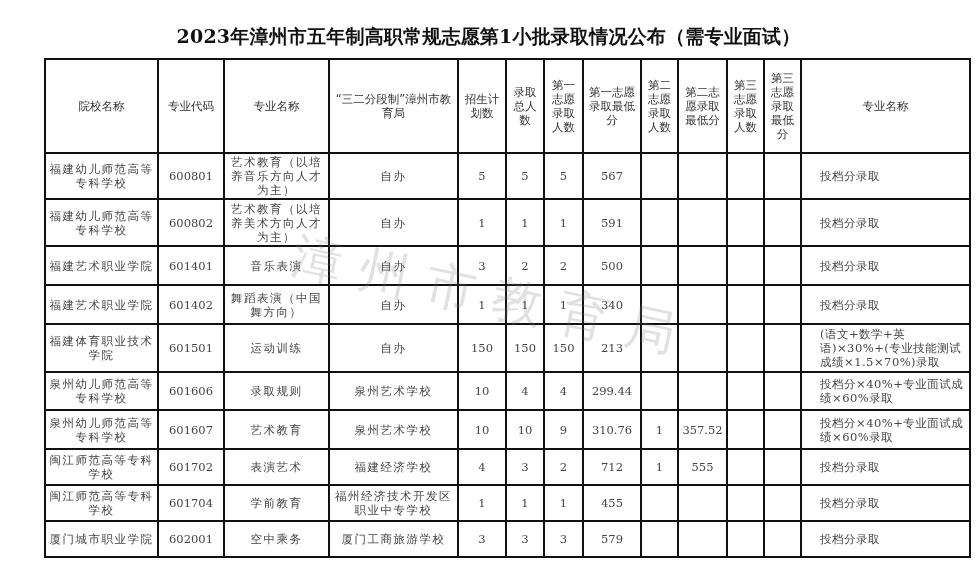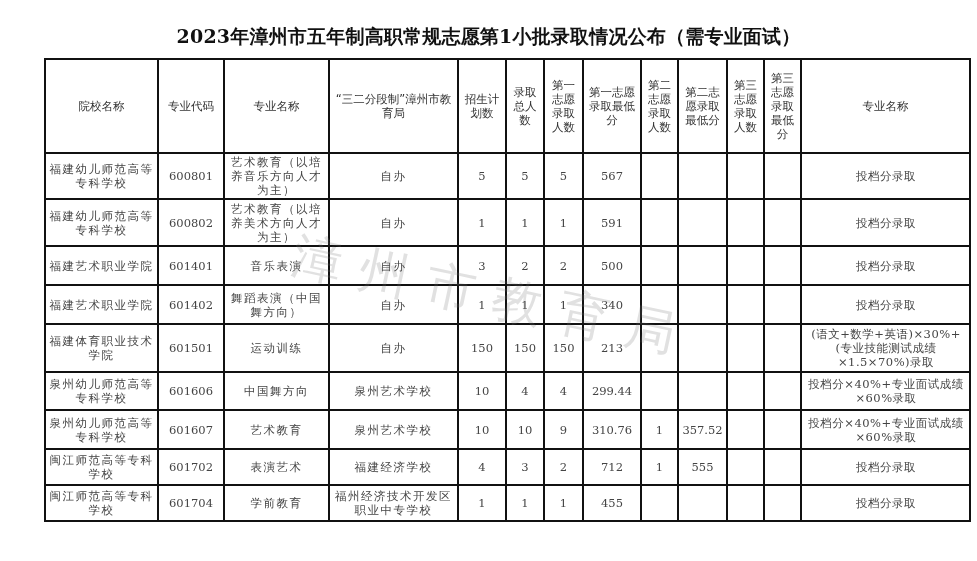--- a/index.html
+++ b/index.html
@@ -3,21 +3,21 @@
 <meta charset="utf-8">
 <style>
   html, body { margin: 0; padding: 0; background: #ffffff; }
   body { width: 977px; height: 561px; position: relative; overflow: hidden; font-family: "DejaVu Serif", "Liberation Serif", serif; color: #333; }
   .title { position: absolute; left: 0; top: 24px; width: 977px; text-align: center; font-family: "DejaVu Serif", serif; font-weight: bold; font-size: 19px; color: #111; letter-spacing: 0.2px; }
   table { position: absolute; left: 44px; top: 58px; border-collapse: collapse; table-layout: fixed; width: 925px; }
   td, th { border: 2px solid #111; padding: 0 2px; text-align: center; vertical-align: middle; font-size: 11.5px; line-height: 14px; overflow: hidden; }
   th { font-family: "DejaVu Sans", sans-serif; font-weight: normal; color: #333; font-size: 11.5px; height: 92px; }
   td { color: #444; }
   td.num { font-family: "DejaVu Serif", serif; }
-  td.rule { text-align: center; padding-left: 3px; letter-spacing: 0.5px; }
+  td.rule { text-align: left; padding-left: 18px; letter-spacing: 0.5px; }
   td.sch { letter-spacing: 1.5px; margin-top: 23px; }
   .watermark { position: absolute; left: 300px; top: 222px; font-family: "DejaVu Sans", sans-serif; font-size: 50px; color: rgba(120,120,120,0.22); letter-spacing: 18px; transform: rotate(12deg); transform-origin: left top; pointer-events: none; white-space: nowrap; }
 </style>
 </head>
 <body>
 
 <div class="title">2023年漳州市五年制高职常规志愿第1小批录取情况公布（需专业面试）</div>
 
 <table>
   <colgroup>
@@ -124,21 +124,21 @@
         <td class="num">213</td>
         <td class="num"></td>
         <td class="num"></td>
         <td class="num"></td>
         <td class="num"></td>
         <td class="rule">(语文+数学+英语)×30%+(专业技能测试成绩×1.5×70%)录取</td>
       </tr>
       <tr style="height: 38px;">
         <td class="sch">泉州幼儿师范高等专科学校</td>
         <td class="num">601606</td>
-        <td class="sch">中国舞方向</td>
+        <td class="sch">录取规则</td>
         <td class="sch">泉州艺术学校</td>
         <td class="num">10</td>
         <td class="num">4</td>
         <td class="num">4</td>
         <td class="num">299.44</td>
         <td class="num"></td>
         <td class="num"></td>
         <td class="num"></td>
         <td class="num"></td>
         <td class="rule">投档分×40%+专业面试成绩×60%录取</td>
@@ -181,16 +181,31 @@
         <td class="num">1</td>
         <td class="num">1</td>
         <td class="num">1</td>
         <td class="num">455</td>
         <td class="num"></td>
         <td class="num"></td>
         <td class="num"></td>
         <td class="num"></td>
         <td class="rule">投档分录取</td>
       </tr>
+      <tr style="height: 36px;">
+        <td class="sch">厦门城市职业学院</td>
+        <td class="num">602001</td>
+        <td class="sch">空中乘务</td>
+        <td class="sch">厦门工商旅游学校</td>
+        <td class="num">3</td>
+        <td class="num">3</td>
+        <td class="num">3</td>
+        <td class="num">579</td>
+        <td class="num"></td>
+        <td class="num"></td>
+        <td class="num"></td>
+        <td class="num"></td>
+        <td class="rule">投档分录取</td>
+      </tr>
     </tbody>
 </table>
 
 <div class="watermark">漳州市教育局</div>
 
 </body></html>

